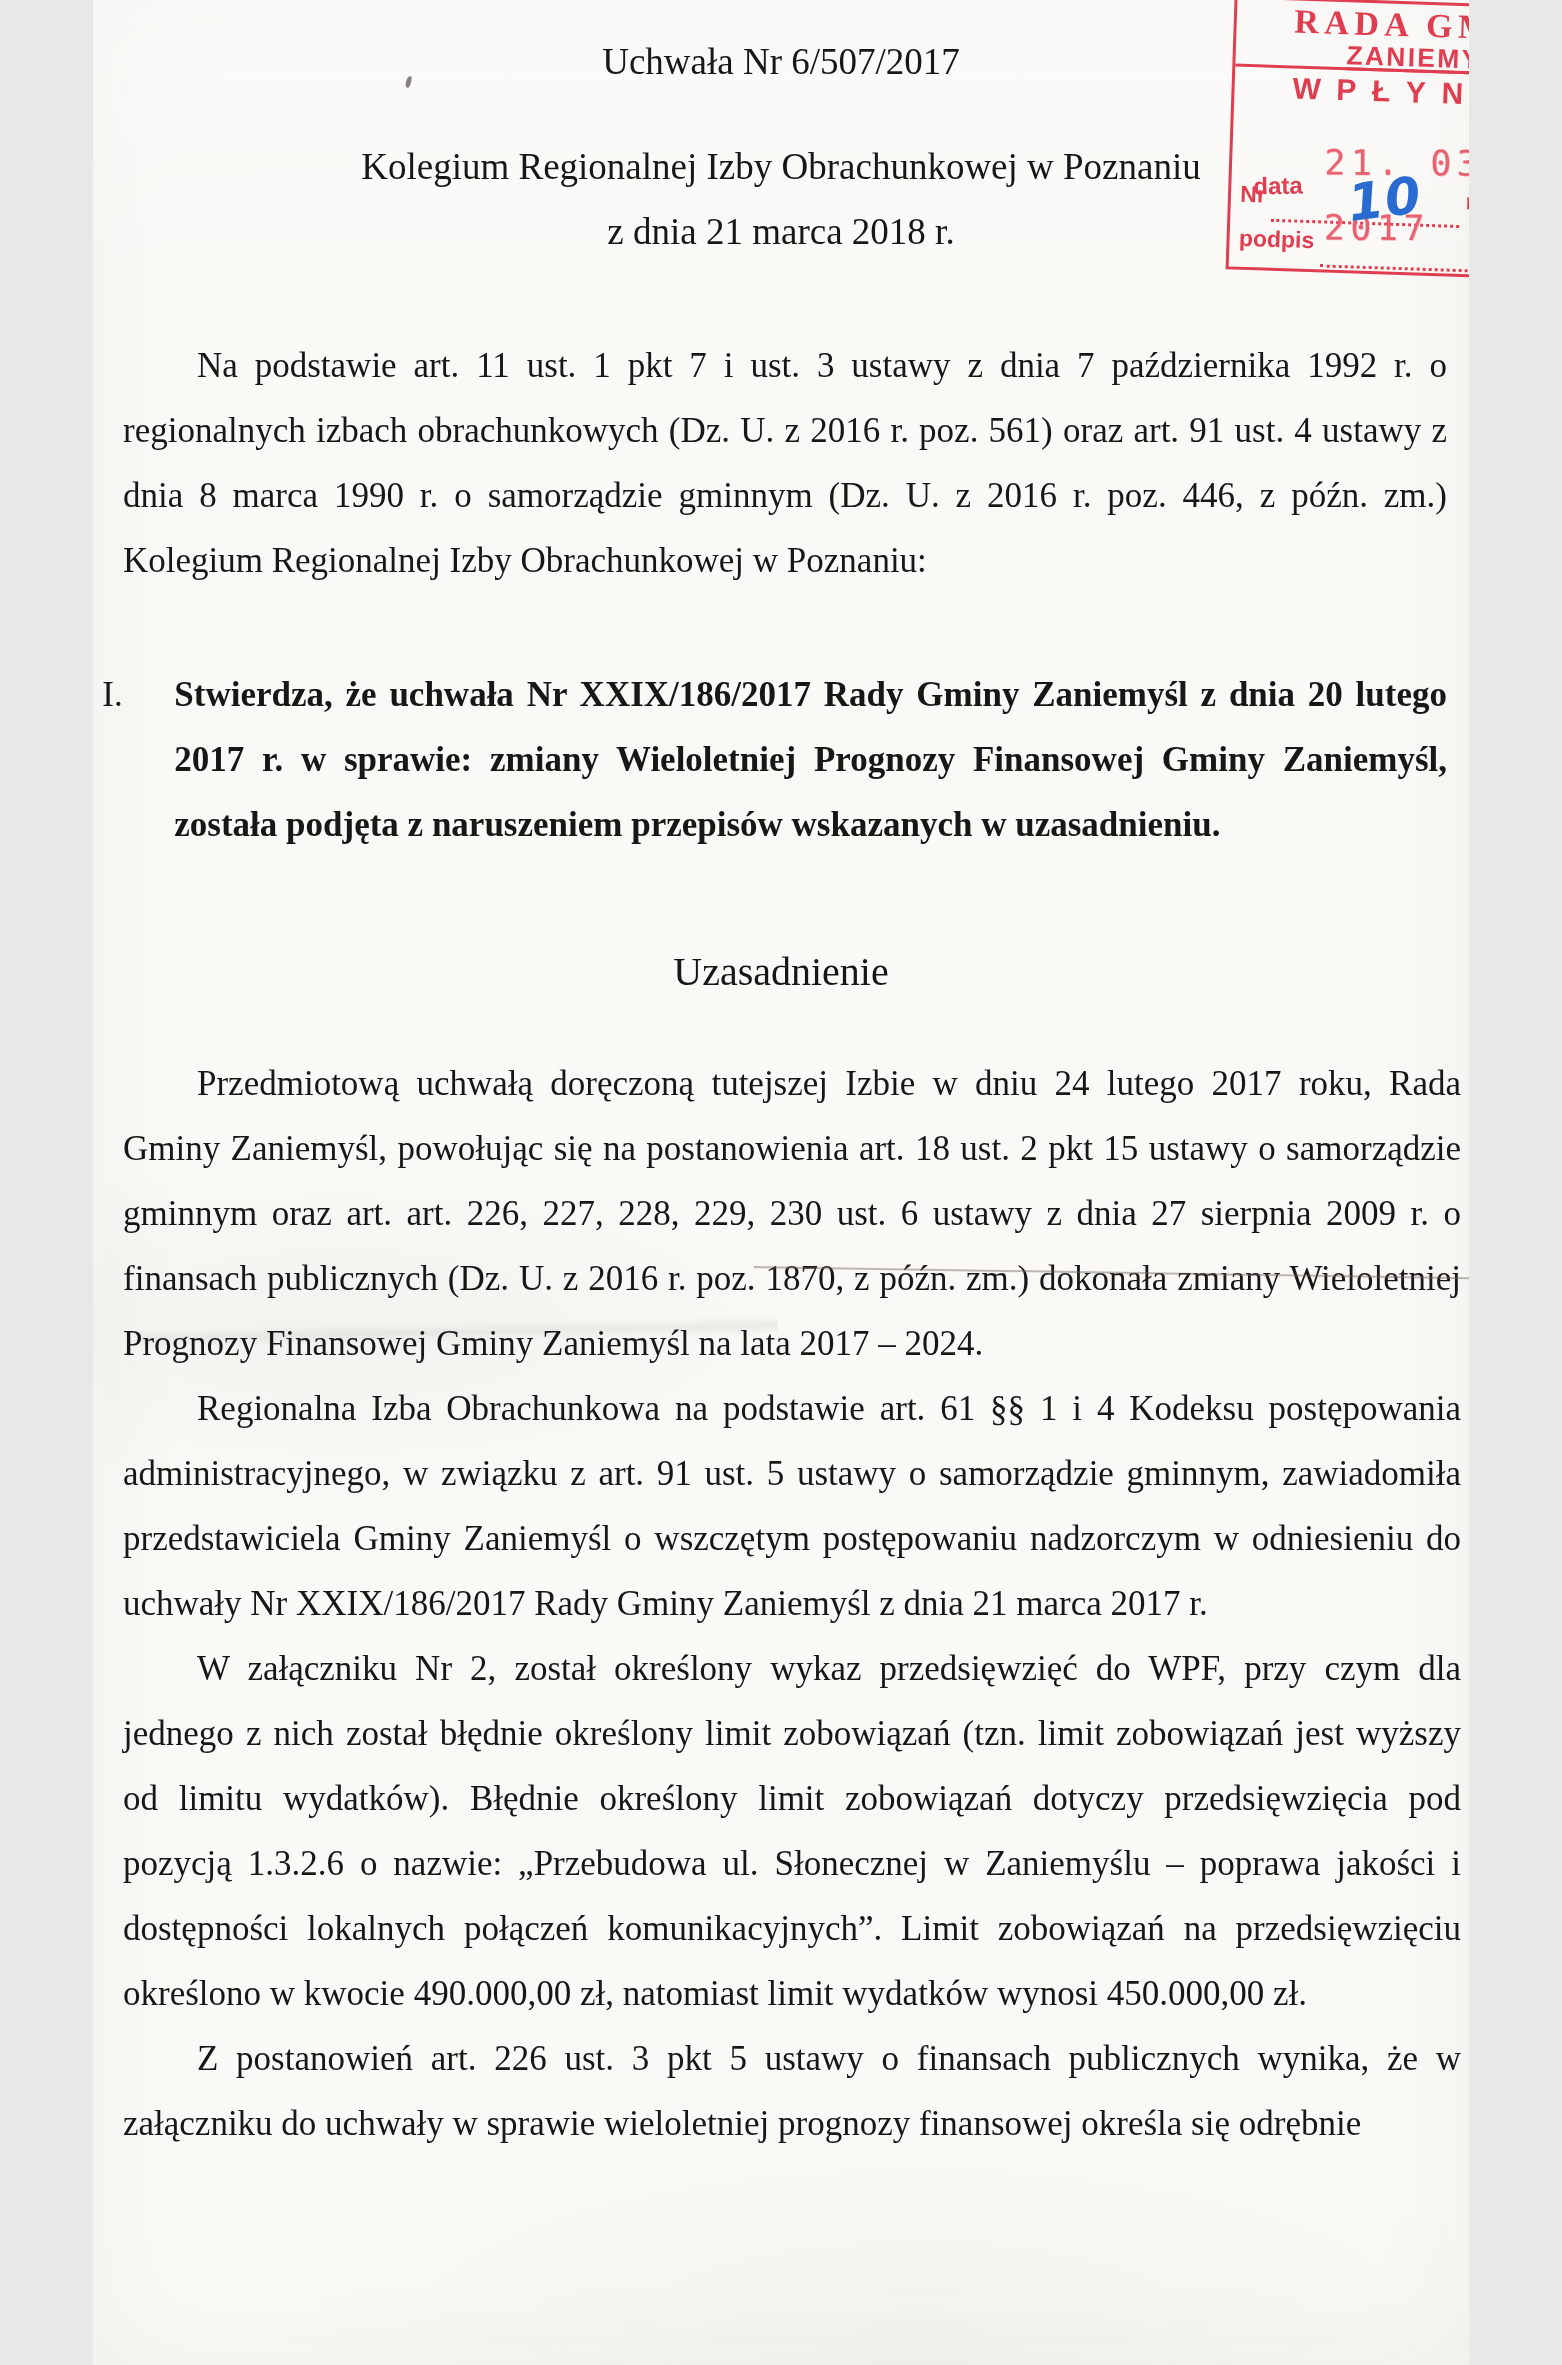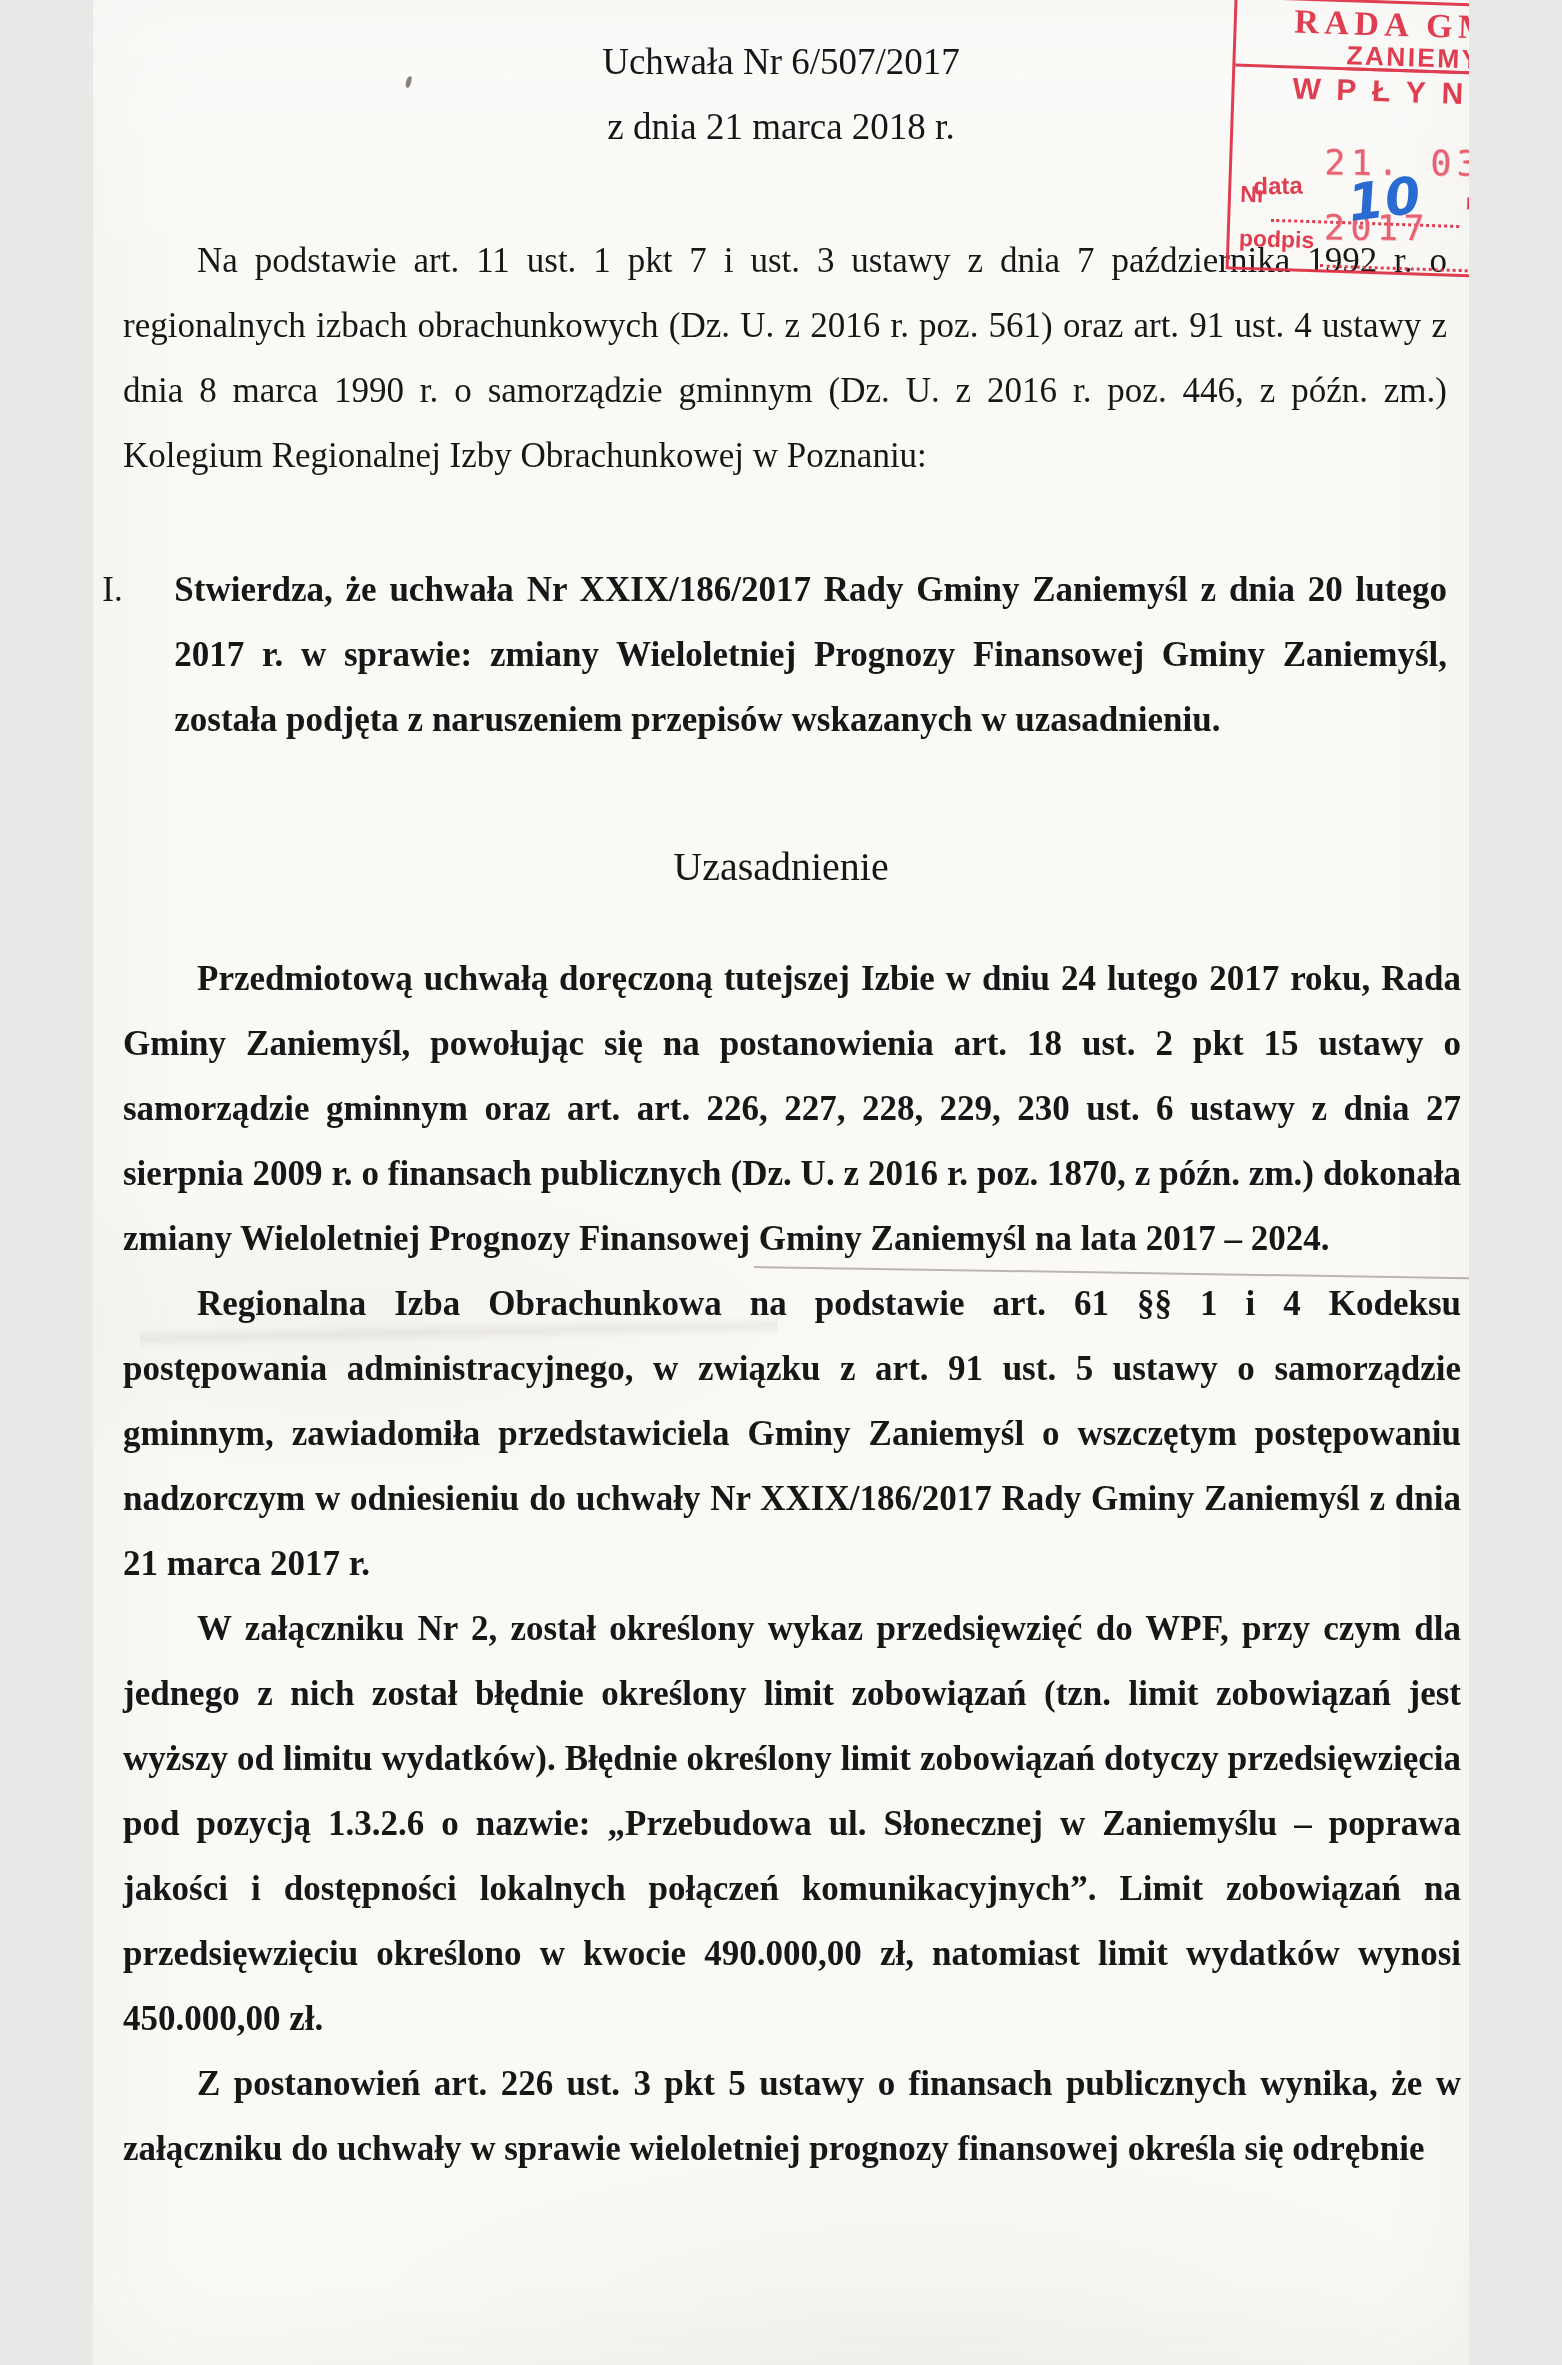--- a/index.html
+++ b/index.html
@@ -51,21 +51,21 @@
 
   
   .section-heading {
     margin-top: 82px;
     text-align: center;
     font-size: 40px; line-height: 65px;
     position: relative; z-index: 2;
   }
 
   
-  .body-block { margin: 47px 8px 0 30px; position: relative; z-index: 2; font-weight: bold; }
+  .body-block { margin: 47px 8px 0 30px; position: relative; z-index: 2; }
   .body-block p {
     margin: 0;
     text-align: justify;
     text-indent: 74px;
   }
 
   
   .stamp {
     position: absolute;
     left: 1137px; top: 1.6px;
@@ -180,20 +180,21 @@
     z-index: 2; pointer-events: none;
   }
 </style>
 </head>
 <body>
 
 <div class="page doc-text">
 
   <div class="doc-header">
     <div class="h-line">Uchwała Nr 6/507/2017</div>
+    <div class="h-line h-line2">Kolegium Regionalnej Izby Obrachunkowej w Poznaniu</div>
     <div class="h-line">z dnia 21 marca 2018 r.</div>
   </div>
 
   <div class="preamble">Na podstawie art. 11 ust. 1 pkt 7 i ust. 3 ustawy z dnia 7 października 1992 r. o regionalnych izbach obrachunkowych (Dz. U. z 2016 r. poz. 561) oraz art. 91 ust. 4 ustawy z dnia 8 marca 1990 r. o samorządzie gminnym (Dz. U. z 2016 r. poz. 446, z późn. zm.) Kolegium Regionalnej Izby Obrachunkowej w Poznaniu:</div>
 
   <div class="rulings">
     <div class="ruling">
       <div class="numeral">I.</div>
       <div class="ruling-text">Stwierdza, że uchwała Nr XXIX/186/2017 Rady Gminy Zaniemyśl z dnia 20 lutego 2017 r. w sprawie: zmiany Wieloletniej Prognozy Finansowej Gminy Zaniemyśl, została podjęta z naruszeniem przepisów wskazanych w uzasadnieniu.</div>
     </div>

